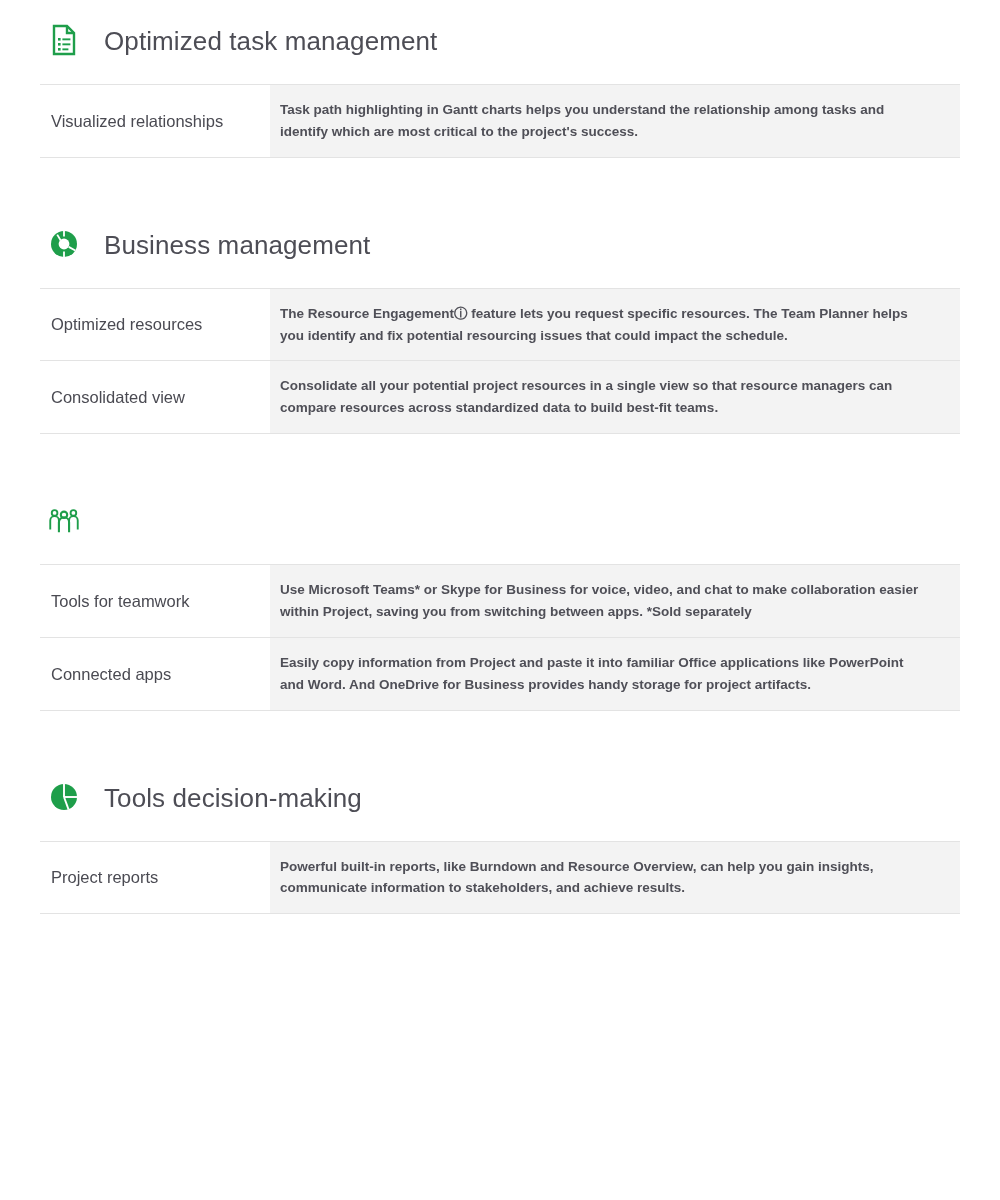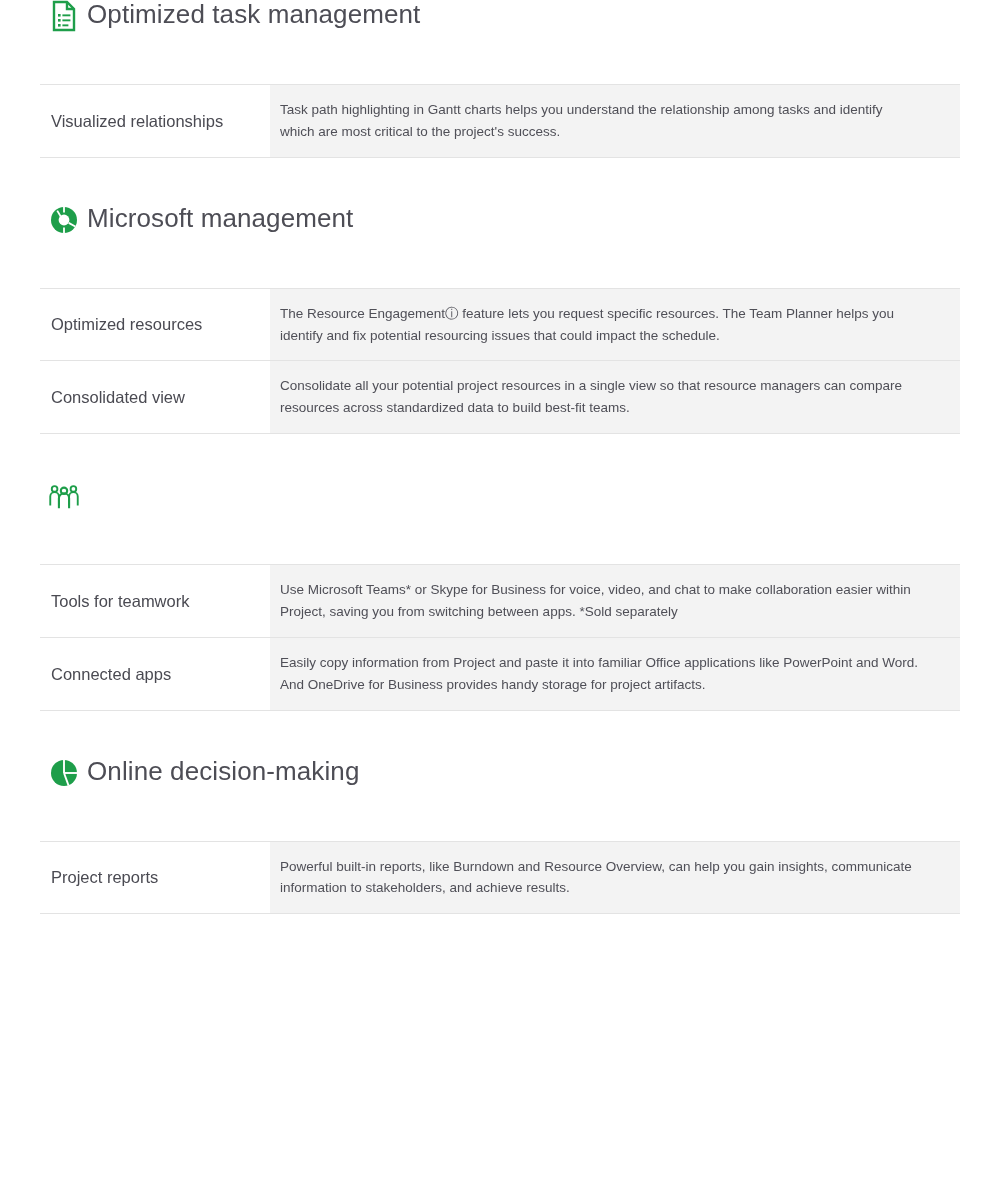--- a/index.html
+++ b/index.html
@@ -20,22 +20,22 @@
     overflow: hidden;
     padding: 0;
   }
 
   
   .section {
     margin: 0;
   }
   .section-head {
     display: flex;
-    align-items: flex-start;
-    gap: 7px;
+    align-items: flex-end;
+    gap: 24px;
     padding-left: 48px;
     height: 56px;
   }
   .section-icon {
     width: 32px;
     height: 32px;
     flex: 0 0 32px;
     display: flex;
     align-items: center;
     justify-content: center;
@@ -74,21 +74,21 @@
     color: #4a4a52;
     line-height: 1.35;
     font-weight: 400;
   }
   td.col-desc {
     background: #f3f3f3;
     padding: 14px 40px 14px 10px;
     font-size: 13.5px;
     color: #4f4f57;
     line-height: 1.62;
-    font-weight: 400;
+    font-weight: 700;
   }
   .spacer-sm { height: 28px; }
   .spacer-lg { height: 46px; }
 </style>
 </head>
 <body>
 
 <div class="page">
 
   <div class="section">
@@ -125,21 +125,21 @@
       <span class="section-icon">
         <svg width="30" height="30" viewBox="0 0 30 30">
           <circle cx="15" cy="15" r="13" fill="#1e9e4a"></circle>
           <circle cx="15" cy="15" r="5.4" fill="#ffffff"></circle>
           <path d="M15 2 v5.6" stroke="#ffffff" stroke-width="1.8"></path>
           <path d="M15 22.4 L15 28" stroke="#ffffff" stroke-width="1.8"></path>
           <path d="M26.3 21.5 L19.7 17.9" stroke="#ffffff" stroke-width="1.8"></path>
           <path d="M8.2 5.6 L11.6 11.2" stroke="#ffffff" stroke-width="1.8"></path>
         </svg>
       </span>
-      <span class="section-title">Microsoft management</span>
+      <span class="section-title">Business management</span>
     </div>
     <div class="spacer-sm"></div>
     <table class="feature-table">
       <tbody>
         <tr>
           <td class="col-label">Optimized resources</td>
           <td class="col-desc">The Resource Engagementⓘ feature lets you request specific resources. The Team Planner helps you identify and fix potential resourcing issues that could impact the schedule.</td>
         </tr>
         <tr>
           <td class="col-label">Consolidated view</td>
@@ -184,21 +184,21 @@
   <div class="section">
     <div class="section-head">
       <span class="section-icon">
         <svg width="30" height="30" viewBox="0 0 30 30">
           <circle cx="15" cy="15" r="13" fill="#1e9e4a"></circle>
           <path d="M15 2 v13" stroke="#ffffff" stroke-width="1.9"></path>
           <path d="M15 15 L28 15" stroke="#ffffff" stroke-width="1.9"></path>
           <path d="M15 15 L19.5 27.3" stroke="#ffffff" stroke-width="1.9"></path>
         </svg>
       </span>
-      <span class="section-title">Online decision-making</span>
+      <span class="section-title">Tools decision-making</span>
     </div>
     <div class="spacer-sm"></div>
     <table class="feature-table">
       <tbody>
         <tr>
           <td class="col-label">Project reports</td>
           <td class="col-desc">Powerful built-in reports, like Burndown and Resource Overview, can help you gain insights, communicate information to stakeholders, and achieve results.</td>
         </tr>
       </tbody>
     </table>

